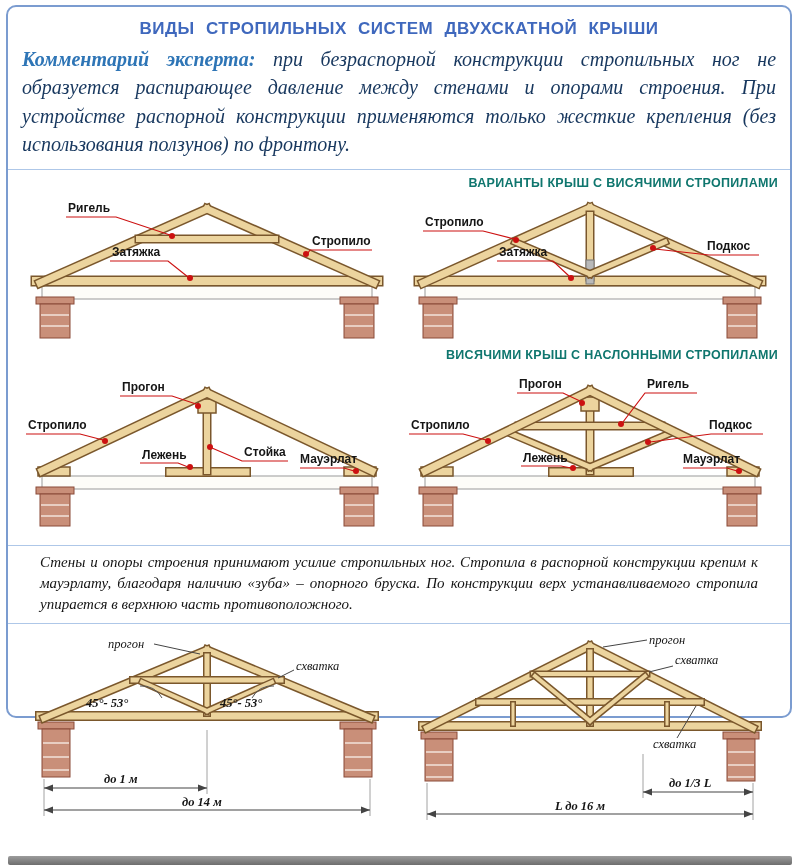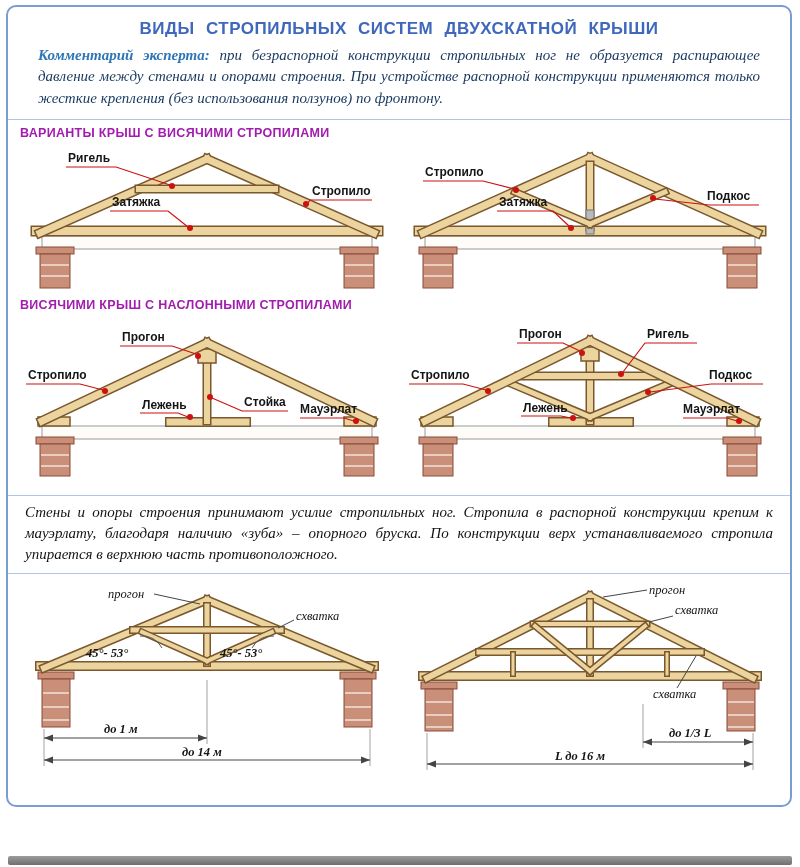--- a/index.html
+++ b/index.html
@@ -1,29 +1,29 @@
 <!DOCTYPE html>
 <html><head>
 <meta charset="utf-8">
 <style>
   html,body{margin:0;padding:0;background:#fff;}
   body{width:800px;height:867px;position:relative;font-family:"Liberation Sans",sans-serif;overflow:hidden;}
-  .frame{position:absolute;left:6px;top:5px;width:786px;height:802px;box-sizing:border-box;
+  .frame{position:absolute;left:6px;top:5px;width:786px;height:713px;box-sizing:border-box;
          border:2px solid #7b9cd0;border-radius:10px;padding:4px 12px 0;background:#fff;}
   .title{text-align:center;color:#3f68bd;font-weight:bold;font-size:17px;letter-spacing:.5px;
          word-spacing:6px;margin:8px 0 6px;}
-  .comment{font-family:"Liberation Serif",serif;font-style:italic;font-size:15px;line-height:1.42;
-           color:#17375e;text-align:justify;margin:4px 18px 10px;}
+  .comment{font-family:"Liberation Serif",serif;font-style:italic;font-size:20px;line-height:1.42;
+           color:#17375e;text-align:justify;margin:4px 2px 10px;}
   .comment .lead{color:#2e75b6;font-weight:bold;}
   .sep{border-top:1px solid #aec7e8;margin:6px -12px;}
-  .sec-heading{text-align:left;font-weight:bold;font-size:12.5px;color:#a21caf;
+  .sec-heading{text-align:right;font-weight:bold;font-size:12.5px;color:#0f766e;
                letter-spacing:.3px;margin:6px 0 2px;}
   .row{display:flex;justify-content:space-between;align-items:flex-start;}
   .note{font-family:"Liberation Serif",serif;font-style:italic;font-size:15px;line-height:1.4;
-        color:#141414;text-align:justify;margin:6px 5px 8px;}
+        color:#141414;text-align:justify;margin:6px 20px 8px;}
   svg.diag{display:block;}
   
   .band{fill:#fdfcf8;stroke:#9a9a9a;stroke-width:1;}
   .wall,.wallcap{fill:#c98f79;stroke:#8a4a38;stroke-width:1;}
   .wline{stroke:#f0ded5;stroke-width:1.6;}
   .bo{stroke:#7a572c;fill:none;stroke-linecap:square;}
   .bf{stroke:#ecd49e;fill:none;stroke-linecap:square;}
   .woodrect{fill:#ecd49e;stroke:#7a572c;stroke-width:1.5;}
   .plate{fill:#b9b9b9;stroke:#777;stroke-width:1;}
   .ptr{stroke:#cc1111;stroke-width:1.2;fill:none;}

